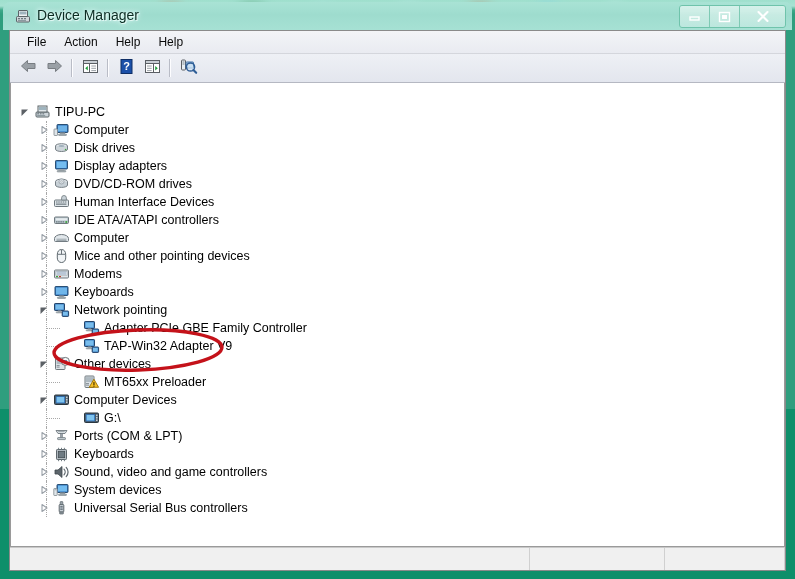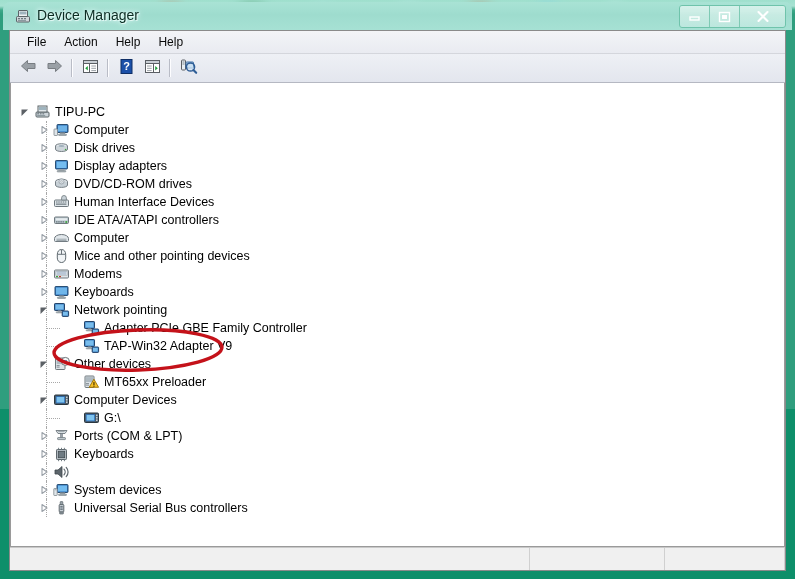--- a/index.html
+++ b/index.html
@@ -714,20 +714,21 @@
                 <path d="M3 1.5 L8 5 L3 8.5 Z" fill="none" stroke="#9aa1a8" stroke-width="1.1" stroke-linejoin="round"></path>
               </svg>
             </span>
             <span class="node-icon">
               <svg width="17" height="16" viewBox="0 0 17 16">
                 <path d="M2 6 h3 L9 2.5 v11 L5 10 H2 Z" fill="#5d666c" stroke="#3f474c" stroke-width=".8" stroke-linejoin="round"></path>
                 <path d="M11 5.2 a4 4 0 0 1 0 5.6" fill="none" stroke="#5d666c" stroke-width="1.2" stroke-linecap="round"></path>
                 <path d="M13.2 3.4 a6.6 6.6 0 0 1 0 9.2" fill="none" stroke="#5d666c" stroke-width="1.2" stroke-linecap="round"></path>
               </svg>
             </span>
+            <span class="label">Sound, video and game controllers</span>
           </div>
           <div class="tree-row depth-1">
             <div class="dotline"></div>
             <span class="expander">
               <svg width="10" height="10" viewBox="0 0 10 10">
                 <path d="M3 1.5 L8 5 L3 8.5 Z" fill="none" stroke="#9aa1a8" stroke-width="1.1" stroke-linejoin="round"></path>
               </svg>
             </span>
             <span class="node-icon">
               <svg width="17" height="16" viewBox="0 0 17 16">

